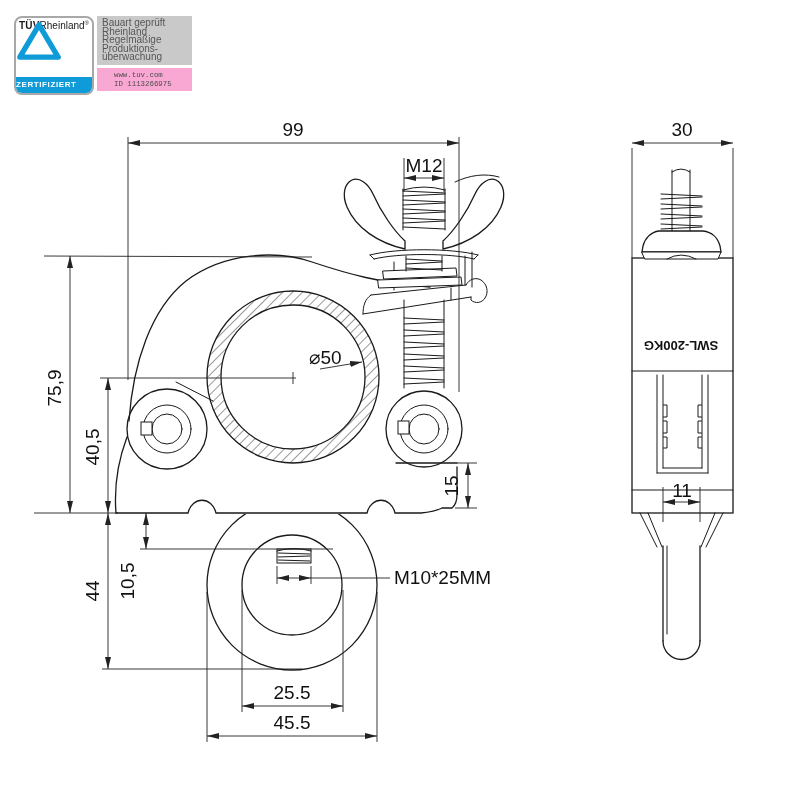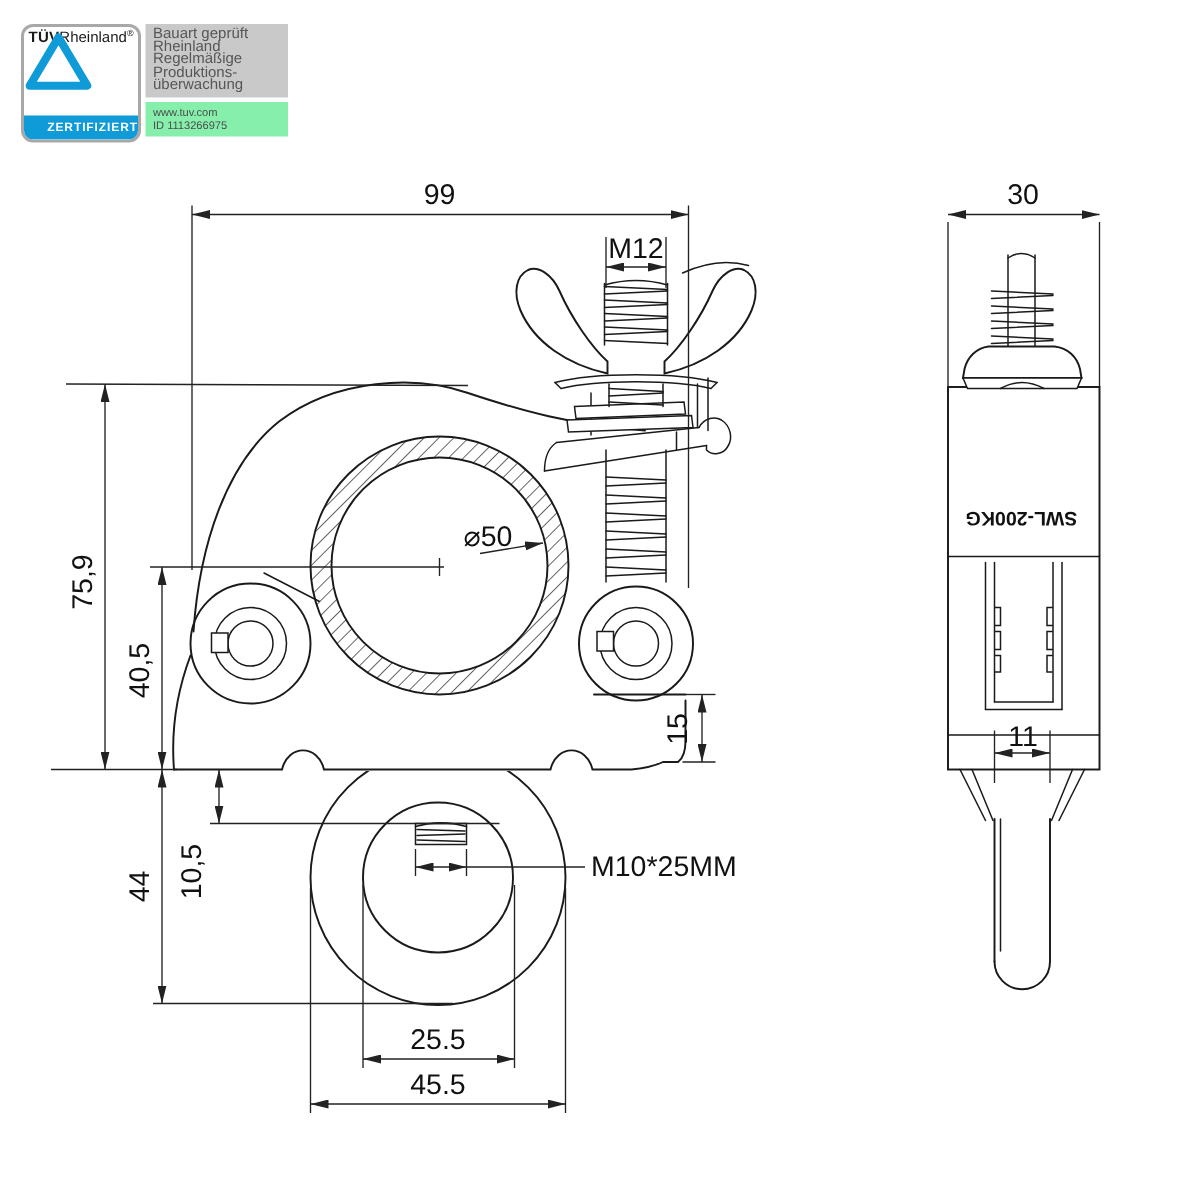--- a/index.html
+++ b/index.html
@@ -14,24 +14,24 @@
   .wfill{fill:#fff;}
   
   .cert{position:absolute;left:14px;top:16px;display:flex;gap:3px;}
   .cert-card{width:80px;height:79px;border:2px solid #a8a8a8;border-radius:8px;background:#fff;
              display:flex;flex-direction:column;align-items:center;position:relative;overflow:hidden;box-sizing:border-box;}
   .cert-tri{margin-top:3px;}
   .cert-brand{font-size:10px;color:#1a1a1a;white-space:nowrap;line-height:10px;}
   .cert-brand b{letter-spacing:.2px;}
   .cert-brand sup{font-size:6px;}
   .cert-badge{position:absolute;bottom:0;left:0;width:100%;color:#fff;font-size:8px;font-weight:bold;
-              text-align:right;padding:3px 0 4px 0;letter-spacing:.6px;}
+              text-align:left;padding:3px 0 4px 0;letter-spacing:.6px;}
   .cert-right{display:flex;flex-direction:column;gap:3px;width:95px;}
   .cert-claims{background:#c9c9c9;color:#565656;font-size:10px;line-height:8.6px;padding:3px 5px;}
-  .cert-contact{background:#86efac;color:#4c4c4c;font-size:7.4px;line-height:8.6px;padding:3px 5px;}
+  .cert-contact{background:#f9a8d4;color:#4c4c4c;font-size:7.4px;line-height:8.6px;padding:3px 17px;font-family:Liberation Mono, monospace;}
 </style>
 </head>
 <body>
 
 <div class="stage">
 
 <svg width="800" height="800" viewBox="0 0 800 800">
   <defs>
     <marker id="arr" viewBox="0 0 12 6" refX="12" refY="3" markerUnits="userSpaceOnUse" markerWidth="12" markerHeight="6" orient="auto-start-reverse">
       <path d="M0,0 L12,3 L0,6 Z" fill="#222"></path>

